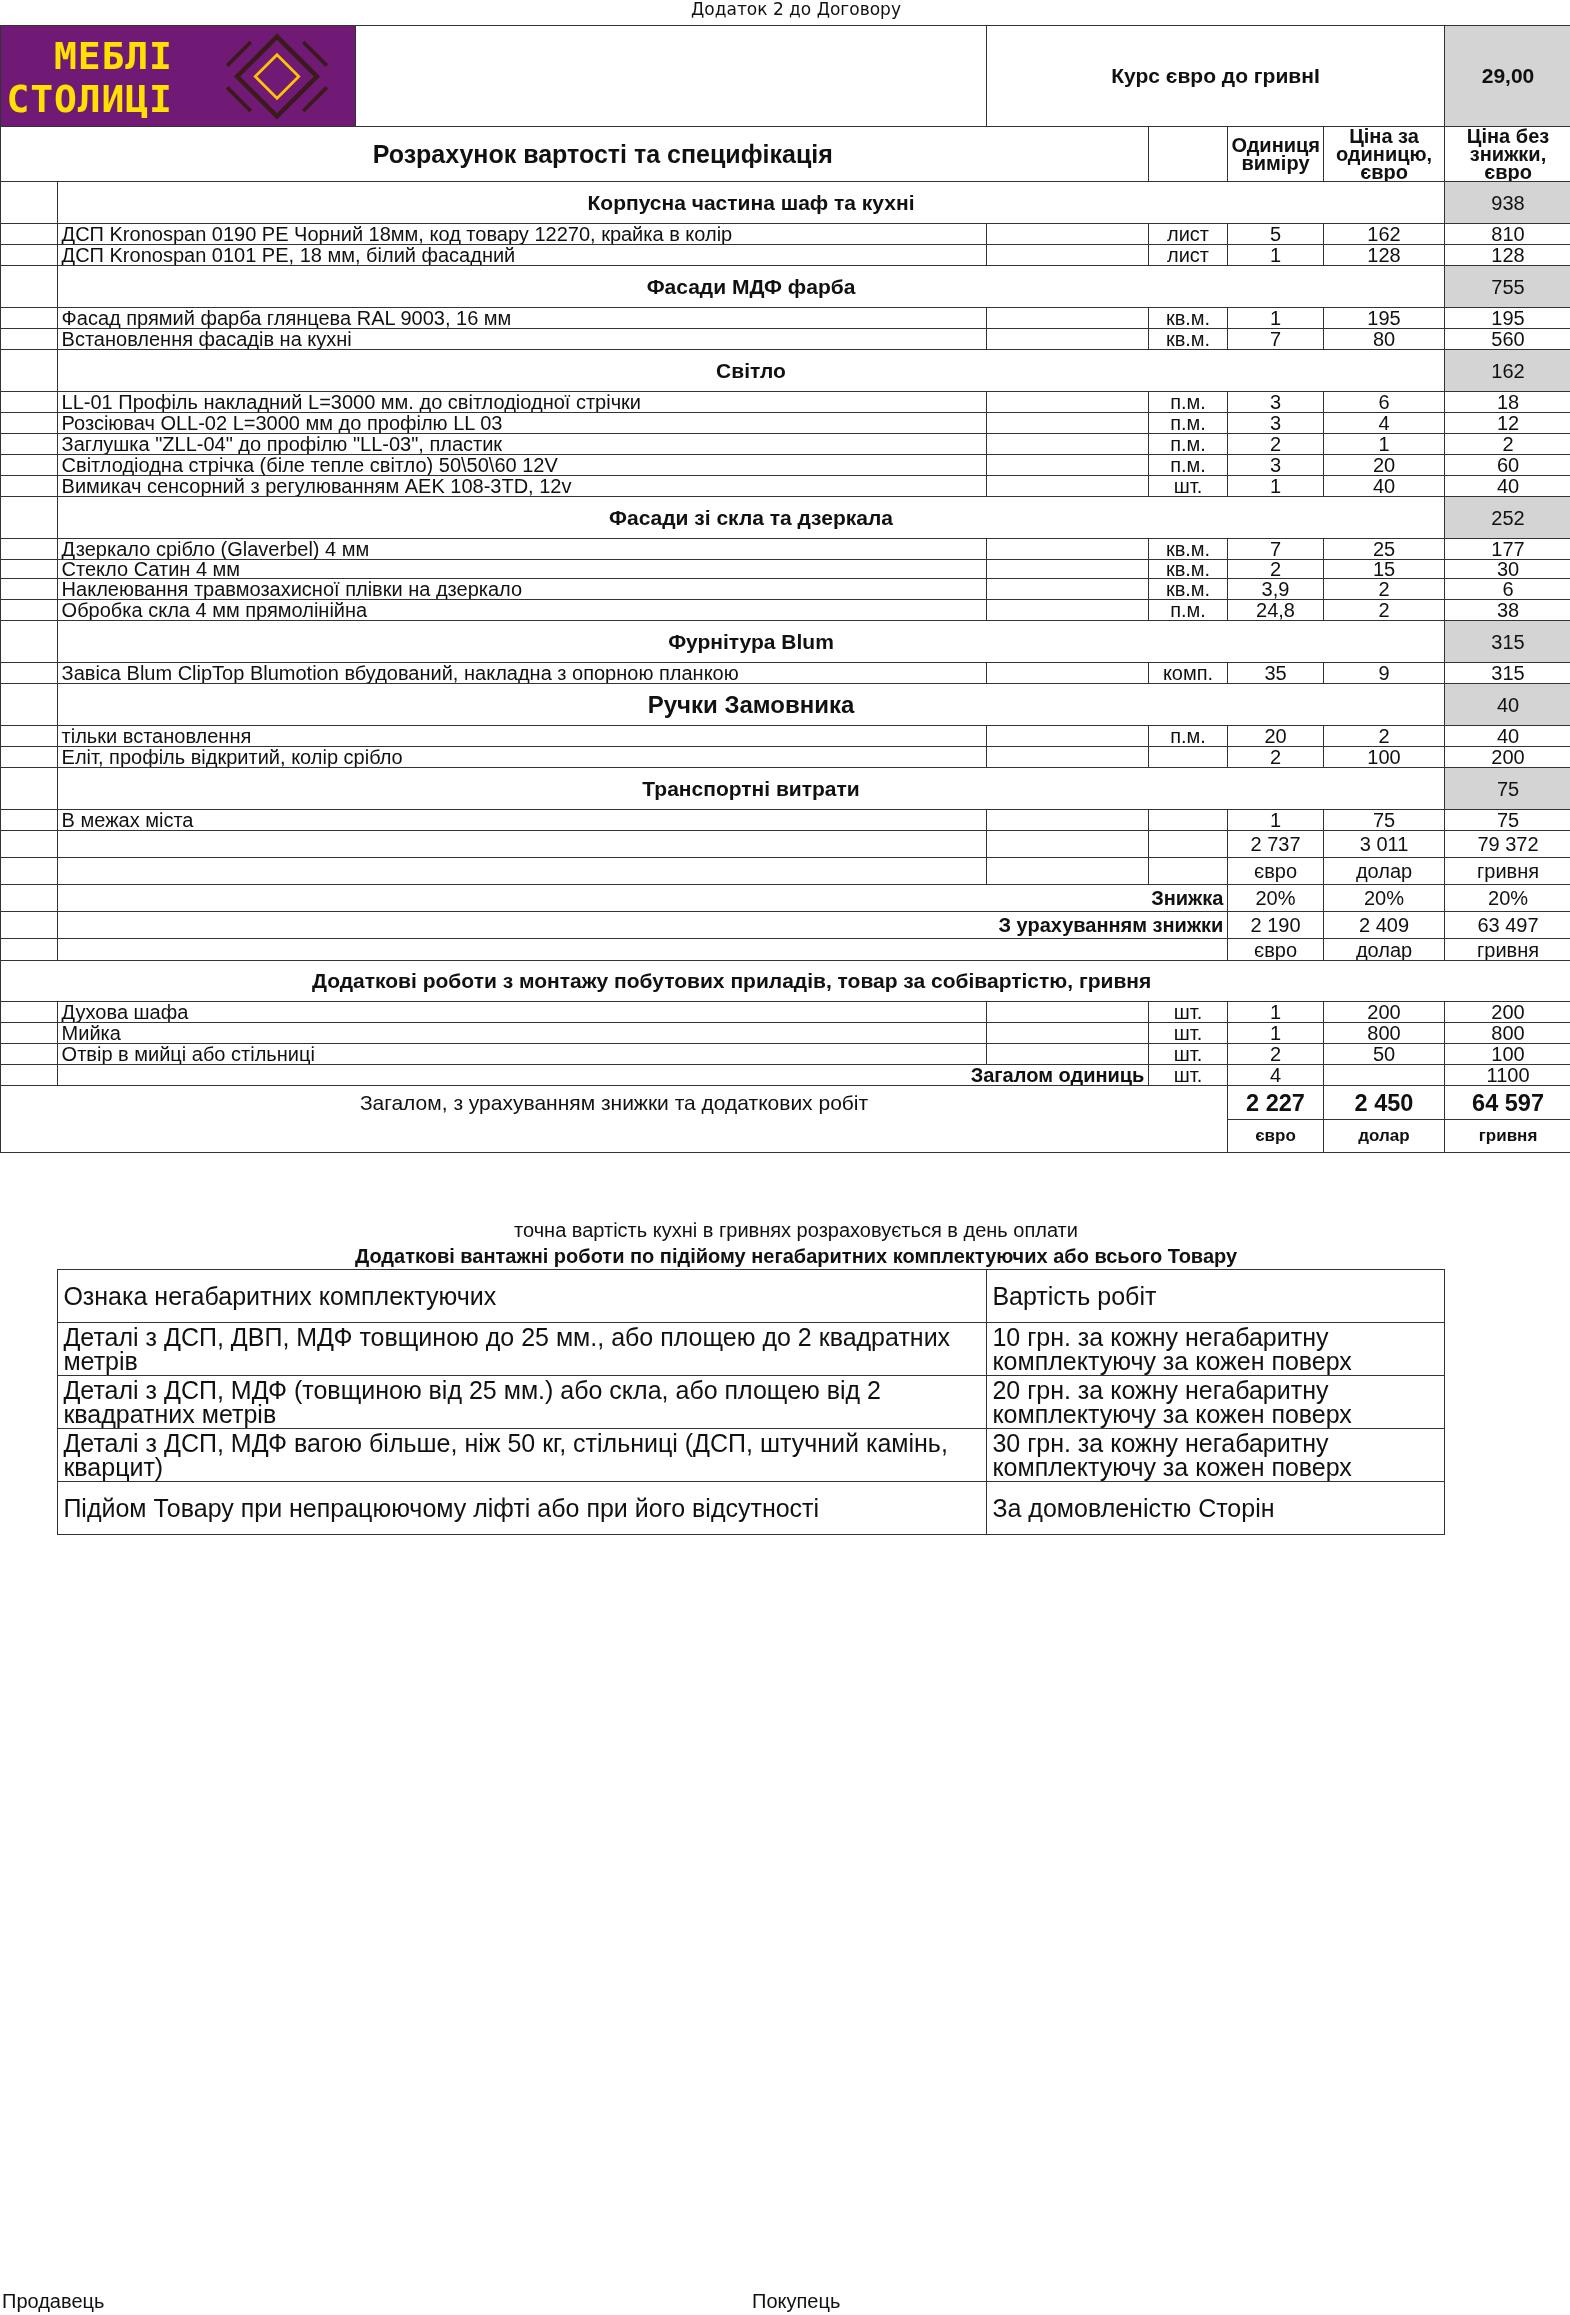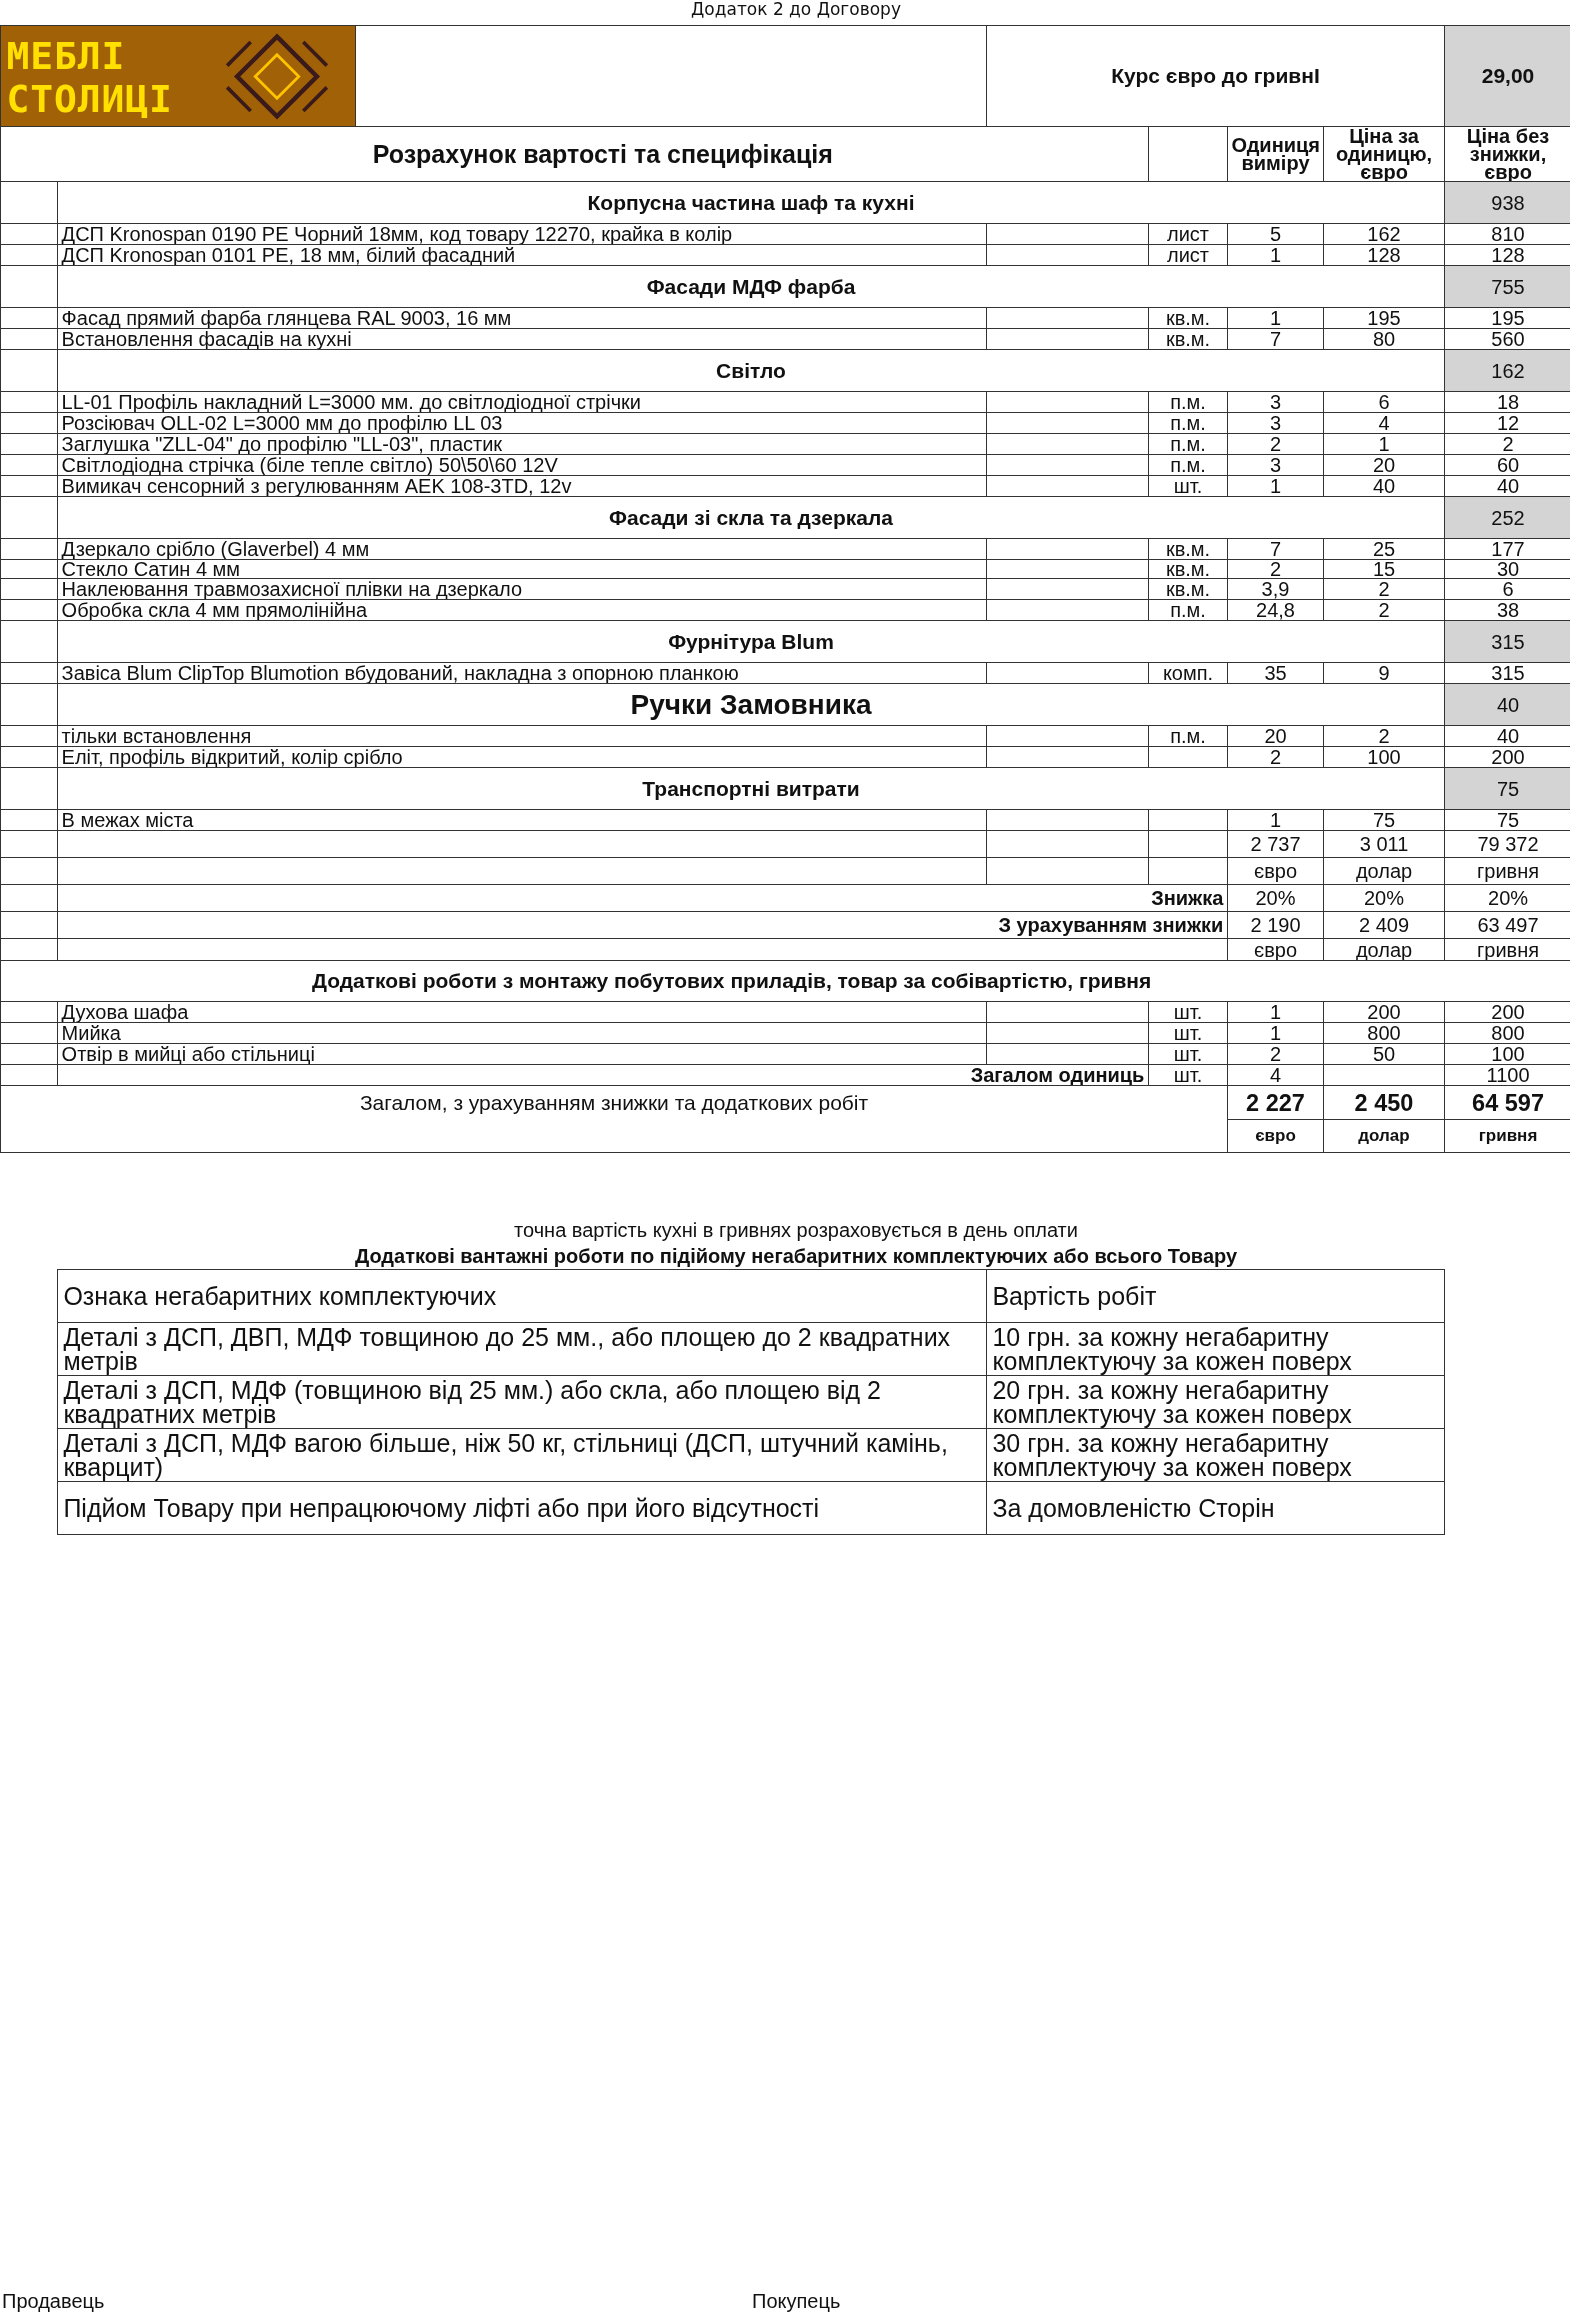--- a/index.html
+++ b/index.html
@@ -6,21 +6,21 @@
   body{width:1570px;height:2316px;position:relative;overflow:hidden;font-family:"Liberation Sans",sans-serif;color:#111;}
   .abs{position:absolute;box-sizing:border-box;}
   .doc-title{left:0;width:1592px;top:0;height:20px;text-align:center;font-family:"DejaVu Sans",sans-serif;font-size:17px;line-height:18px;}
   .grid{left:0;top:25px;width:1570px;}
   table.main{border-collapse:collapse;table-layout:fixed;width:1570px;}
   table.main td{border:1.8px solid #333;padding:0 3.6px;font-size:20px;line-height:18px;white-space:nowrap;overflow:hidden;}
   .c{text-align:center;}
   .r{text-align:right;}
   .b{font-weight:bold;}
   .grey{background:#d4d4d4;}
-  .logo{background:#a16207;position:relative;padding:0!important;}
+  .logo{background:#701a75;position:relative;padding:0!important;text-align:right;}
   .logo-text{position:absolute;left:5.4px;top:9px;color:#ffe000;font-family:"DejaVu Sans Mono",monospace;font-weight:bold;font-size:38px;line-height:43px;letter-spacing:0.9px;}
   .logo-mark{position:absolute;left:217px;top:7.2px;width:118px;height:87px;}
   .hdr td{font-size:14.5px;line-height:17px;font-weight:bold;}
   .sec td{height:40px;}
   .item td{height:17px;line-height:17px;}
   .sub{left:0;width:1592px;text-align:center;font-size:20px;}
   table.extra{border-collapse:collapse;table-layout:fixed;position:absolute;left:57px;top:1269px;width:1387px;}
   table.extra td{border:1.8px solid #333;text-align:left;font-size:25px;line-height:24.4px;height:52px;padding:0 5.4px;}
   .footer{font-size:20px;top:2290px;}
 </style>
@@ -212,21 +212,21 @@
           <td></td>
           <td colspan="2">Завіса Blum ClipTop Blumotion вбудований, накладна з опорною планкою</td>
           <td></td>
           <td class="c">комп.</td>
           <td class="c">35</td>
           <td class="c">9</td>
           <td class="c">315</td>
         </tr>
         <tr class="sec" style="height: 42px;">
           <td></td>
-          <td class="c b" colspan="6" style="font-size:28px">Ручки Замовника</td>
+          <td class="c b" colspan="6" style="font-size:24px">Ручки Замовника</td>
           <td class="c grey">40</td>
         </tr>
         <tr class="item" style="height: 21px;">
           <td></td>
           <td colspan="2">тільки встановлення</td>
           <td></td>
           <td class="c">п.м.</td>
           <td class="c">20</td>
           <td class="c">2</td>
           <td class="c">40</td>

